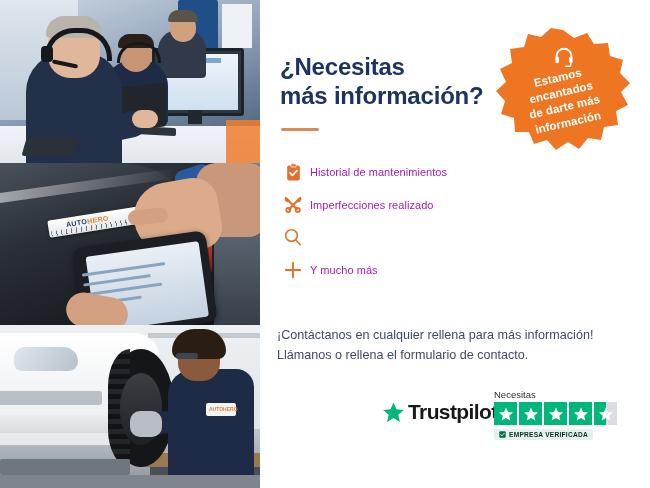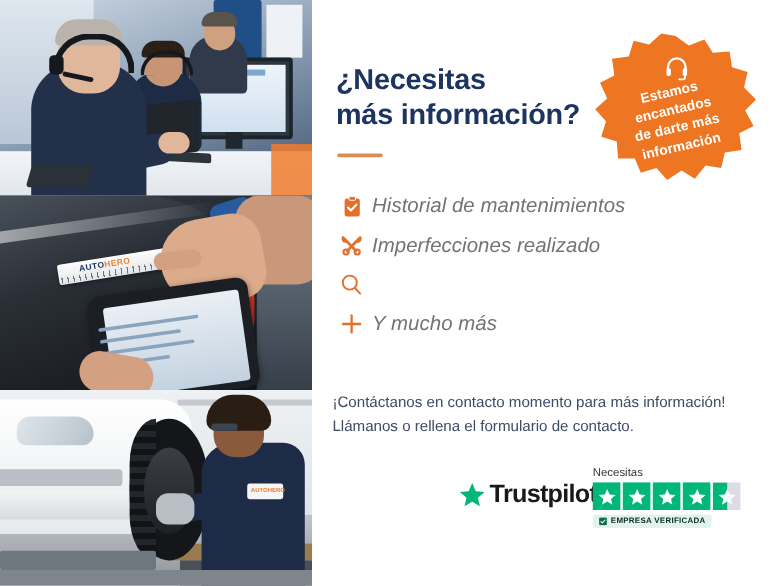--- a/index.html
+++ b/index.html
@@ -171,21 +171,21 @@
   .badge .head{position:absolute;left:59px;top:19px;width:22px;height:22px;}
   .badge .txt{position:absolute;left:0;top:44px;width:138px;text-align:center;
      color:#fff;font-weight:bold;font-size:11.5px;line-height:1.32;
      transform:rotate(-13deg);letter-spacing:.1px;}
 
   
   .features{position:absolute;left:14px;top:156px;width:350px;}
   .feat{display:flex;align-items:center;height:32.5px;}
   .feat .ic{width:34px;min-width:34px;display:flex;align-items:center;
      justify-content:center;color:#e2702a;}
-  .feat .lb{font-size:17px;color:#737373;letter-spacing:.05px;font-style:italic;}
+  .feat .lb{font-size:11px;color:#a21caf;letter-spacing:.05px;}
 
   
   .contact{position:absolute;left:15px;top:325px;width:360px;
      font-size:12.6px;line-height:1.62;color:#3c4a63;}
 
   
   .tp{position:absolute;left:120px;top:392px;width:268px;height:56px;}
   .tp .logo{position:absolute;left:0;top:8px;display:flex;align-items:center;}
   .tp .logo .wm{font-size:21px;font-weight:bold;color:#191919;
      letter-spacing:-.6px;margin-left:3px;}
@@ -357,21 +357,21 @@
         <span class="ic">
           <svg width="20" height="20" viewBox="0 0 24 24">
             <path d="M12 3.4v17.2M3.4 12h17.2" stroke="#e2702a" stroke-width="2.3" stroke-linecap="round"></path>
           </svg>
         </span>
         <span class="lb">Y mucho más</span>
       </div>
     </div>
 
     <div class="contact">
-      <div>¡Contáctanos en contacto momento para más información!</div>
+      <div>¡Contáctanos en cualquier rellena para más información!</div>
       <div>Llámanos o rellena el formulario de contacto.</div>
     </div>
 
     <div class="tp">
       <div class="logo">
         <svg width="23" height="23" viewBox="0 0 24 24">
           <path fill="#00b67a" d="M12 1.6l3.1 7.1 7.7.6-5.85 5 1.78 7.5L12 17.8 5.27 21.8l1.78-7.5-5.85-5 7.7-.6z"></path>
         </svg>
         <span class="wm">Trustpilot</span>
       </div>

